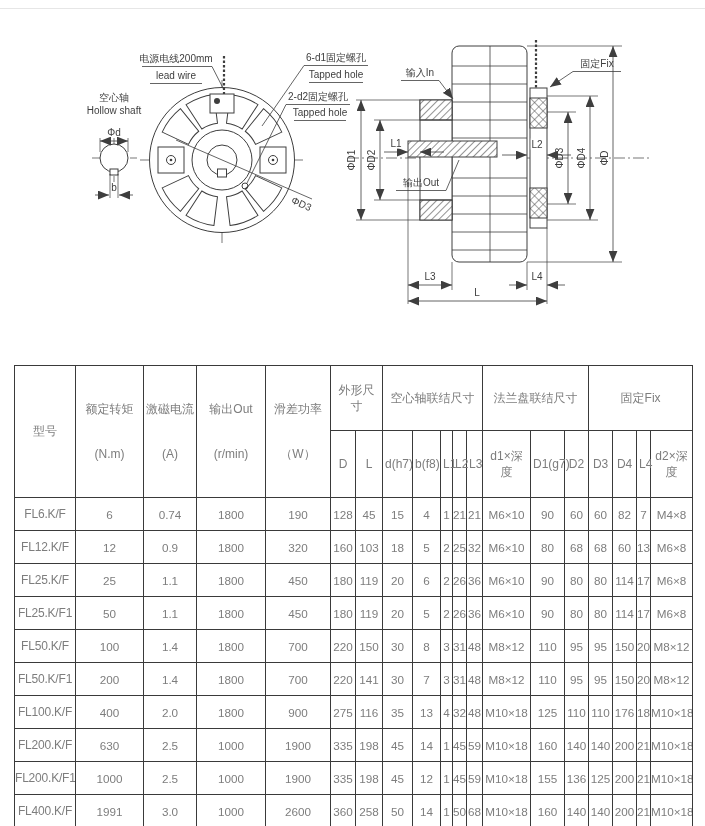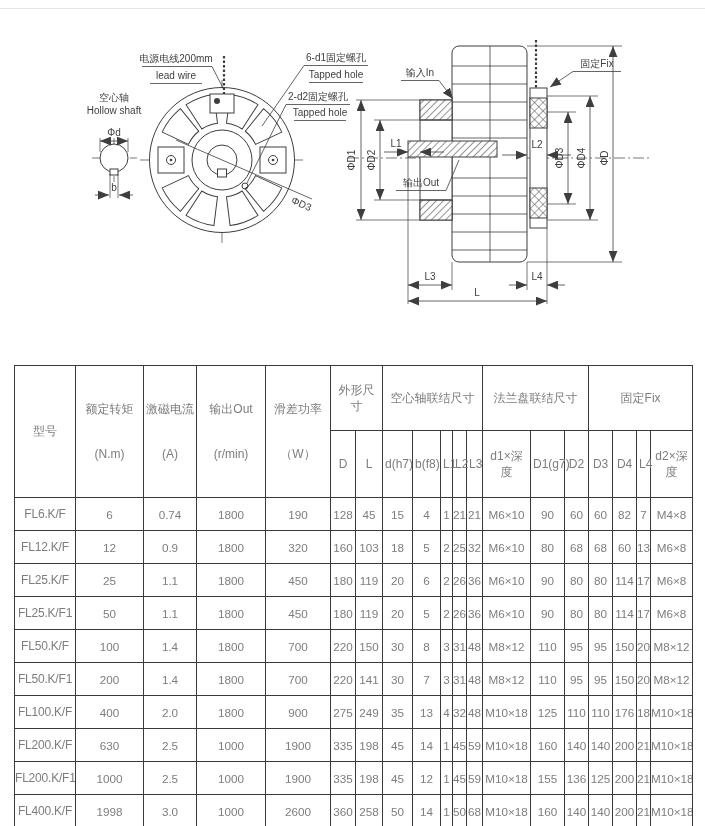--- a/index.html
+++ b/index.html
@@ -378,21 +378,21 @@
           <td>20</td>
           <td>M8×12</td>
         </tr>
         <tr>
           <td class="model">FL100.K/F</td>
           <td>400</td>
           <td>2.0</td>
           <td>1800</td>
           <td>900</td>
           <td>275</td>
-          <td>249</td>
+          <td>116</td>
           <td>35</td>
           <td>13</td>
           <td>4</td>
           <td>32</td>
           <td>48</td>
           <td>M10×18</td>
           <td>125</td>
           <td>110</td>
           <td>110</td>
           <td>176</td>
@@ -436,21 +436,21 @@
           <td>M10×18</td>
           <td>155</td>
           <td>136</td>
           <td>125</td>
           <td>200</td>
           <td>21</td>
           <td>M10×18</td>
         </tr>
         <tr>
           <td class="model">FL400.K/F</td>
-          <td>1998</td>
+          <td>1991</td>
           <td>3.0</td>
           <td>1000</td>
           <td>2600</td>
           <td>360</td>
           <td>258</td>
           <td>50</td>
           <td>14</td>
           <td>1</td>
           <td>50</td>
           <td>68</td>

